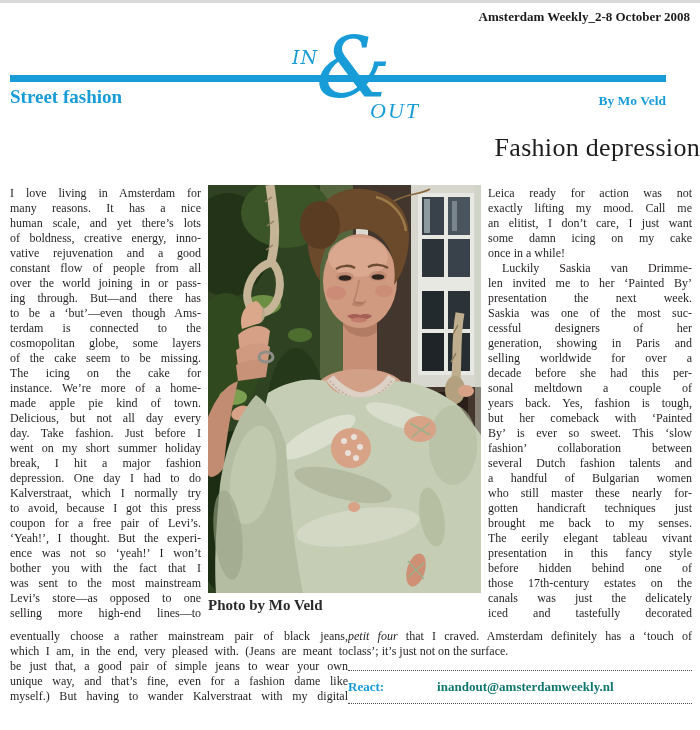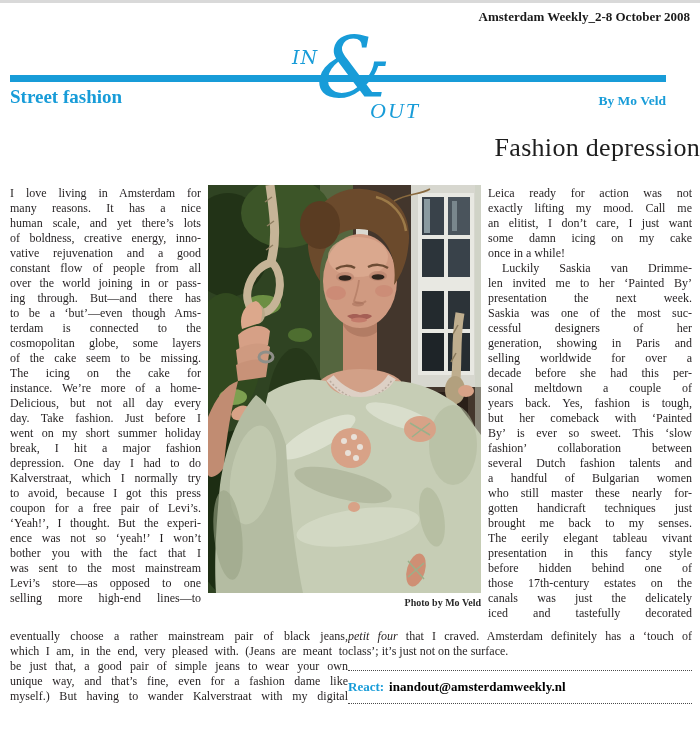--- a/index.html
+++ b/index.html
@@ -22,28 +22,28 @@
   .col{position:absolute;font-size:12px;}
   .tl{height:15px;line-height:15px;text-align:justify;text-align-last:justify;overflow:hidden;}
   .tl-left{text-align-last:left;}
   .tl-indent{text-indent:14px;}
   .col-left{left:10px;top:186px;width:191px;}
   .col-right{left:488px;top:186px;width:204px;}
   .col-bottom-left{left:10px;top:629px;width:338px;}
   .col-bottom-right{left:348px;top:629px;width:344px;}
   .photo{position:absolute;left:208px;top:185px;width:273px;height:408px;margin:0;}
   .photo svg{display:block;width:273px;height:408px;}
-  .caption{position:absolute;left:208px;top:597px;width:273px;text-align:right;
-           font-size:10px;font-weight:700;color:#2a2a2a;}
+  .caption{position:absolute;left:208px;top:597px;width:273px;text-align:left;
+           font-size:15px;font-weight:700;color:#2a2a2a;}
   .dotted-rule{position:absolute;left:348px;width:344px;height:0;border-top:1.5px dotted #4a4a4a;}
   .rule-top{top:670px;}
   .rule-bottom{top:703px;}
   .react{position:absolute;left:348px;top:679px;font-size:13px;font-weight:700;}
   .react-label{color:#189cd8;margin-right:5px;}
-  .react-value{color:#000000;}
+  .react-value{color:#0f766e;margin-left:48px;}
   i{font-style:italic;}
 </style>
 </head>
 <body>
 
 <div class="page">
 
   <div class="top-rule"></div>
   <div class="masthead-date">Amsterdam Weekly_2-8 October 2008</div>
 
@@ -66,20 +66,21 @@
       <div class="tl">vative rejuvenation and a good</div>
       <div class="tl">constant flow of people from all</div>
       <div class="tl">over the world joining in or pass-</div>
       <div class="tl">ing through. But—and there has</div>
       <div class="tl">to be a ‘but’—even though Ams-</div>
       <div class="tl">terdam is connected to the</div>
       <div class="tl">cosmopolitan globe, some layers</div>
       <div class="tl">of the cake seem to be missing.</div>
       <div class="tl">The icing on the cake for</div>
       <div class="tl">instance. We’re more of a home-</div>
+      <div class="tl">made apple pie kind of town.</div>
       <div class="tl">Delicious, but not all day every</div>
       <div class="tl">day. Take fashion. Just before I</div>
       <div class="tl">went on my short summer holiday</div>
       <div class="tl">break, I hit a major fashion</div>
       <div class="tl">depression. One day I had to do</div>
       <div class="tl">Kalverstraat, which I normally try</div>
       <div class="tl">to avoid, because I got this press</div>
       <div class="tl">coupon for a free pair of Levi’s.</div>
       <div class="tl">‘Yeah!’, I thought. But the experi-</div>
       <div class="tl">ence was not so ‘yeah!’ I won’t</div>

